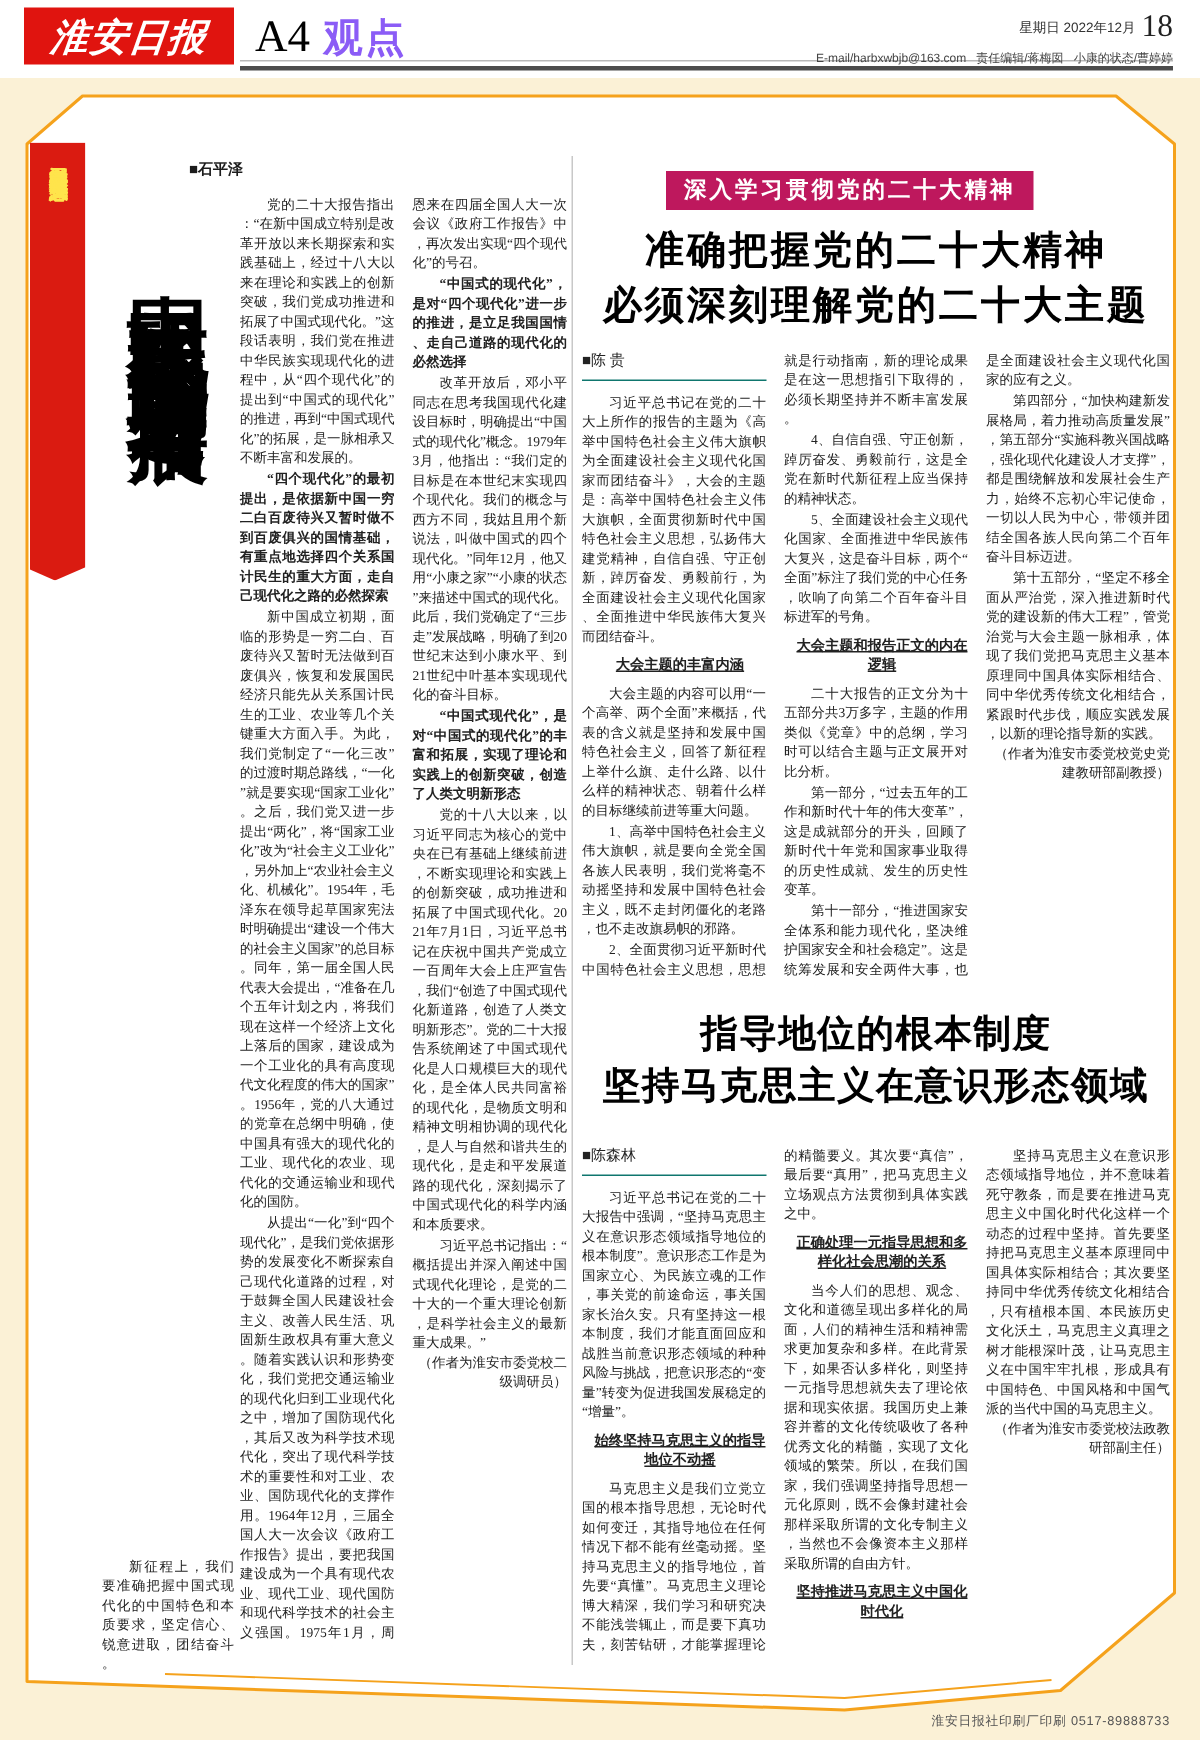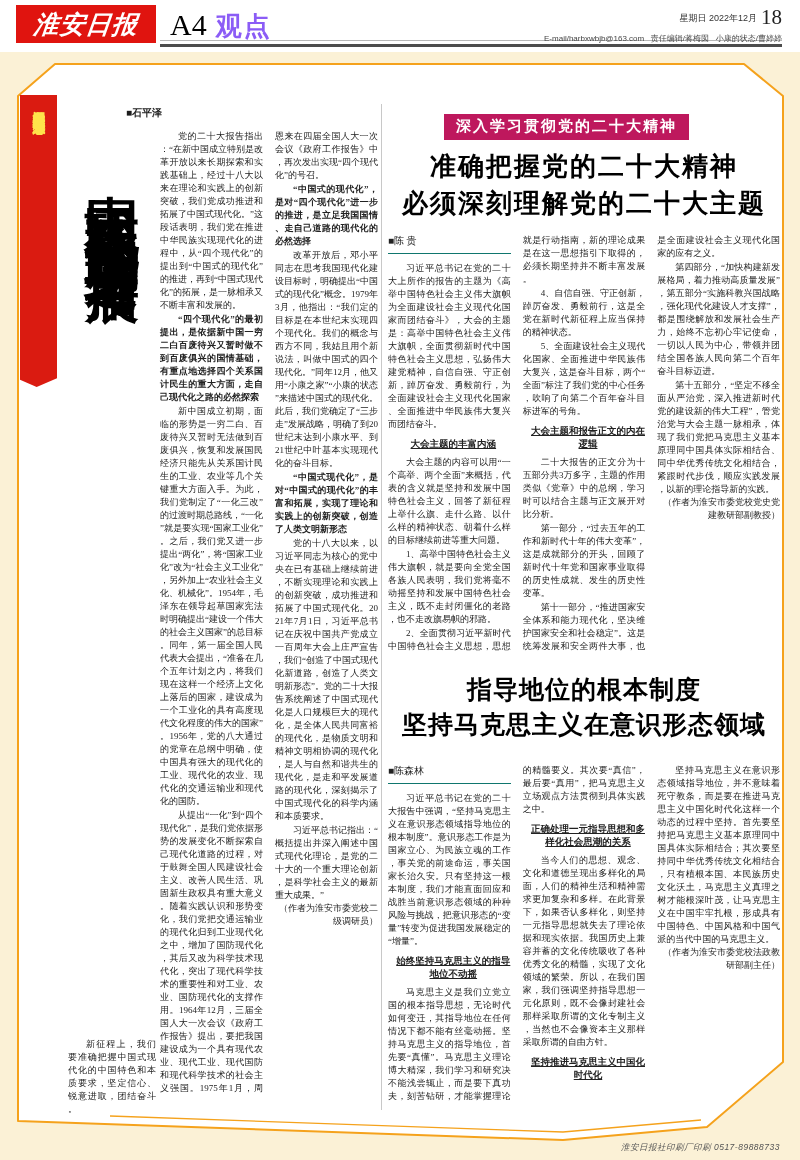--- a/index.html
+++ b/index.html
@@ -65,21 +65,21 @@
     column-count:3;column-gap:12px;}
   
   .bot-art{left:386px;top:668px;width:396px;height:452px;}
   .bot-title{position:absolute;left:0;top:4px;width:396px;text-align:center;
     font-family:"Liberation Serif",serif;font-weight:bold;color:#000;
     font-size:25px;line-height:35px;letter-spacing:1px;}
   .bot-body{position:absolute;left:2px;top:96px;width:392px;height:346px;
     column-count:3;column-gap:12px;}
   
   .footer{position:absolute;left:380px;top:1142px;width:400px;text-align:right;
-    font-size:8.5px;color:#555;z-index:4;letter-spacing:0.5px;font-style:italic;}
+    font-size:8.5px;color:#555;z-index:4;letter-spacing:0.5px;}
 </style>
 </head>
 <body>
 
 <svg class="sheet-svg" width="800" height="1160" viewBox="0 0 800 1160">
   <polygon points="55,64 744,64 783,96 783,1062 707,1127 563,1140 18,1121 18,96" fill="#ffffff" stroke="#f5a21c" stroke-width="2" stroke-linejoin="round"></polygon>
   <polyline points="110,1116 563,1132 701,1120" fill="none" stroke="#f5a21c" stroke-width="1.3"></polyline>
 </svg>
 
 <div class="header">

